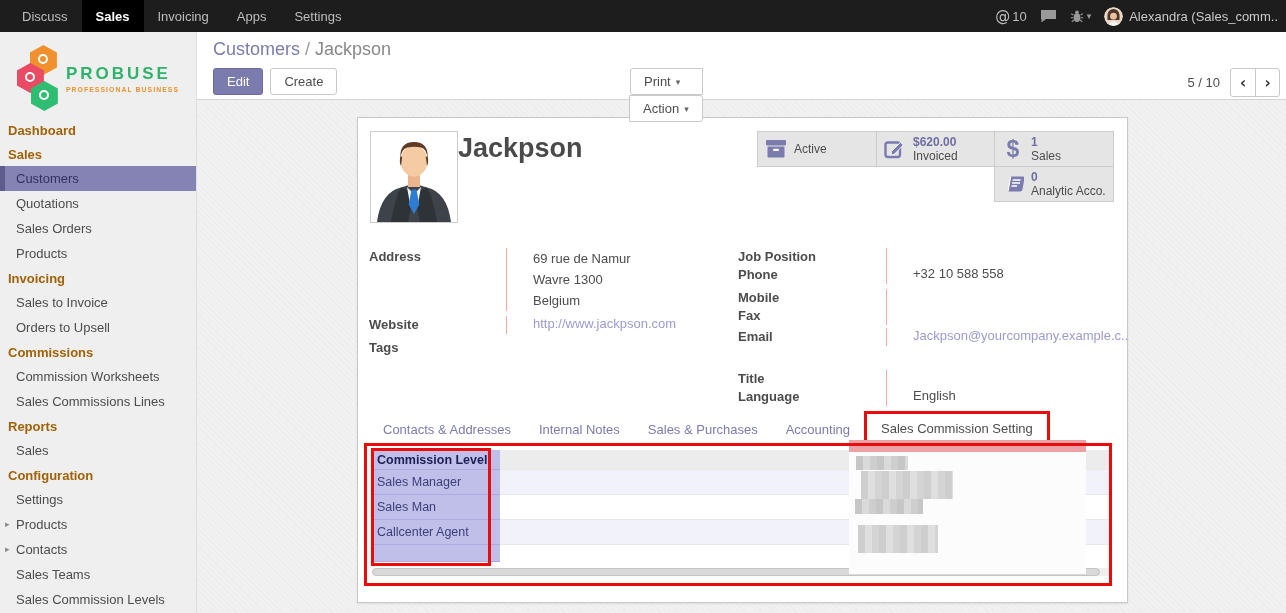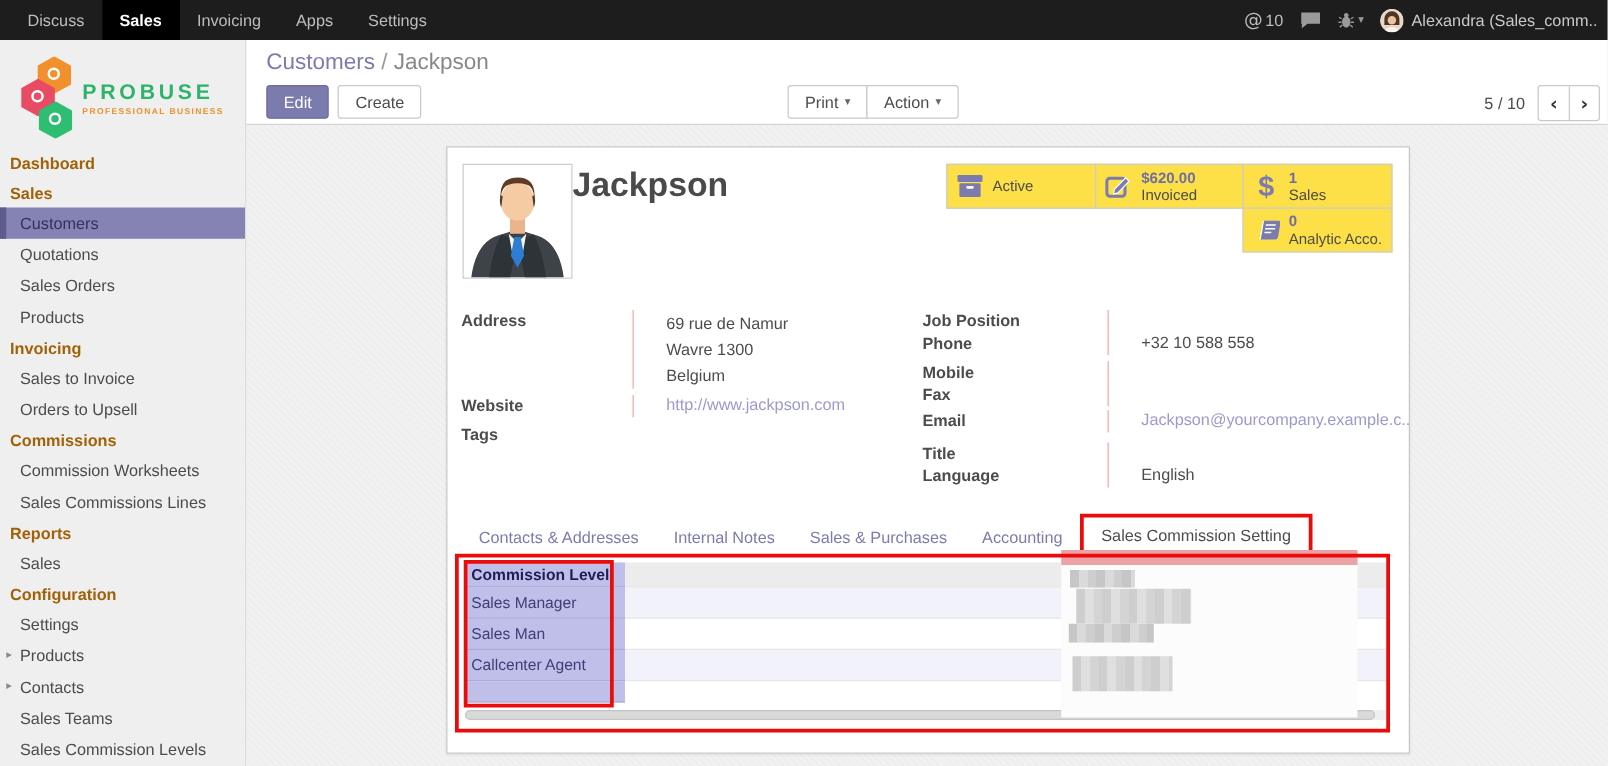--- a/index.html
+++ b/index.html
@@ -47,21 +47,21 @@
   .cpanel { position:absolute; left:0; top:0; right:0; height:68px; background:#fff;
     border-bottom:1px solid #d5d5d5; z-index:5; }
   .breadcrumb { position:absolute; left:16px; top:7px; font-size:18px; color:#7c7bad; }
   .breadcrumb .bc-link { cursor:pointer; }
   .breadcrumb .sep { color:#999; margin:0 5px; }
   .breadcrumb .current { color:#888; }
   .btn-row { position:absolute; left:16px; top:36px; display:flex; gap:7px; }
   .btn { height:27px; padding:0 13px; font-size:13px; border:1px solid #c9c9c9; border-radius:3px;
     background:#fff; color:#4c4c4c; display:flex; align-items:center; cursor:pointer; }
   .btn.primary { background:#7c7bad; border-color:#6b6a9e; color:#fff; }
-  .center-btns { position:absolute; left:433px; top:36px; display:flex; }
+  .center-btns { position:absolute; left:433px; top:36px; display:flex;flex-direction:column; }
   .center-btns .btn { border-radius:0; }
   .center-btns .btn:first-child { border-radius:3px 0 0 3px; }
   .center-btns .btn:last-child { border-radius:0 3px 3px 0; margin-left:-1px; }
   .btn .caret { font-size:9px; margin-left:5px; color:#666; }
   .pager { position:absolute; right:6px; top:36px; display:flex; align-items:center; gap:10px;
     font-size:13px; color:#4c4c4c; }
   .pager-nav { display:flex; border:1px solid #c9c9c9; border-radius:3px; overflow:hidden; background:#fff; }
   .pager-btn { width:24px; height:27px; display:flex; align-items:center; justify-content:center;
     cursor:pointer; font-weight:bold; color:#333; font-size:15px; }
   .pager-btn + .pager-btn { border-left:1px solid #c9c9c9; }
@@ -70,21 +70,21 @@
     background-image:repeating-linear-gradient(45deg, rgba(0,0,0,.018) 0 1px, transparent 1px 4px); }
   .sheet { position:absolute; left:160px; top:17px; width:771px; height:486px; background:#fff;
     border:1px solid #c8c8c8; box-shadow:0 1px 2px rgba(0,0,0,.08); }
 
   
   .photo { position:absolute; left:12px; top:13px; width:88px; height:92px;
     border:1px solid #ccc; background:#fff; }
   .rec-name { position:absolute; left:100px; top:15px; font-size:27px; font-weight:bold; color:#4a4a4a; }
   .stats { position:absolute; right:13px; top:14px; width:357px; display:grid;
     grid-template-columns:120px 118px 119px; }
-  .stat { height:36px; border:1px solid #ccc; background:#fde047; display:flex; align-items:center;
+  .stat { height:36px; border:1px solid #ccc; background:#e5e5e5; display:flex; align-items:center;
     gap:7px; padding:0 7px; cursor:pointer; margin-left:-1px; margin-top:-1px; }
   .stat:first-child { margin-left:0; }
   .stat.hidden { visibility:hidden; }
   .stat .ic { flex:none; width:22px; display:flex; justify-content:center; }
   .stat .txt { font-size:12px; line-height:14px; color:#4c4c4c; white-space:nowrap; overflow:hidden; }
   .stat .val { display:block; color:#6f6ea2; font-weight:bold; }
   .stat .dollar { font-size:23px; font-weight:bold; color:#7c7bad; }
   .active-label { color:#259b4b; font-size:13px; }
 
   
@@ -94,21 +94,21 @@
   .frow { display:flex; min-height:18px; }
   .flabel { flex:none; font-weight:bold; padding-top:1px; }
   .fcol-left .flabel { width:137px; }
   .fcol-right .flabel { width:148px; }
   .fval { flex:1; border-left:1px solid #fca5a5; padding-left:26px; min-height:18px; }
   .addr-line { line-height:21px; }
   .link { color:#9c9ace; cursor:pointer; }
   .tagrow .fval { padding-top:1px; }
   .tag { display:inline-block; color:#fff; font-size:11.5px; line-height:17px; padding:0 10px;
     border-radius:9px; margin-bottom:3px; cursor:pointer; }
-  .mt5 { margin-top:5px; } .mt3 { margin-top:3px; } .mt8 { margin-top:8px; }
+  .mt5 { margin-top:5px; } .mt3 { margin-top:3px; } .mt8 { margin-top:24px; }
 
   
   .tabs { position:absolute; left:11px; top:293px; right:13px; display:flex; align-items:flex-end;
     border-bottom:1px solid #dcdcdc; font-size:13px; color:#7c7bad; }
   .tab { padding:7px 14px; cursor:pointer; white-space:nowrap; }
   .red-tab-box { border:3px solid #ea0b0b; margin-bottom:-2px; background:#fff; }
   .red-tab-box .tab { color:#4c4c4c; border-bottom:none; }
 
   
   .ctable { position:absolute; left:14px; top:332px; width:739px; font-size:12.5px; }

